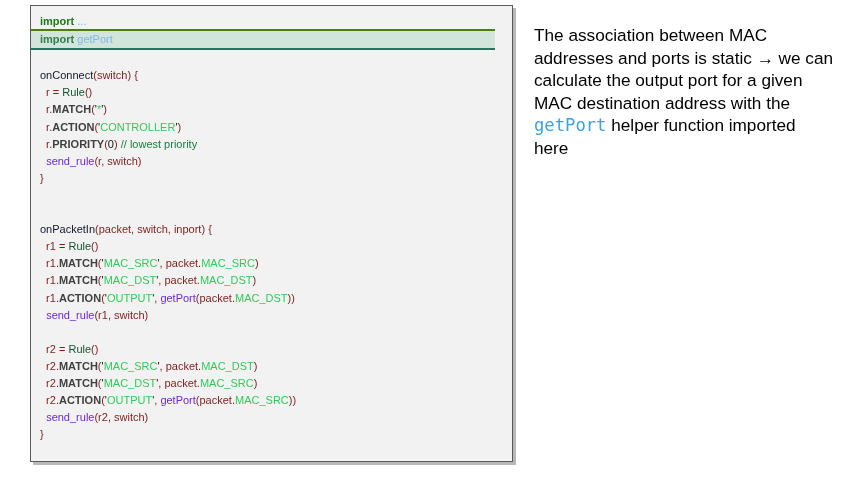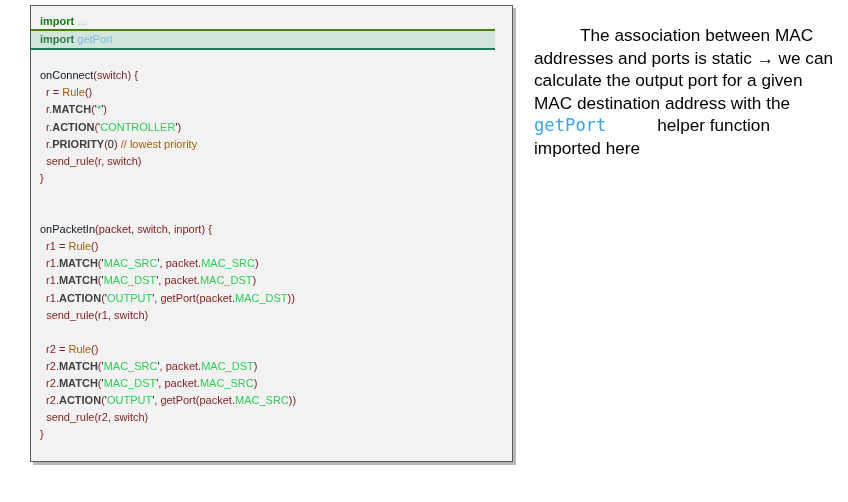--- a/index.html
+++ b/index.html
@@ -58,47 +58,47 @@
     margin-top: -1px;
     box-sizing: content-box;
   }
 
   
   .t-kw        { color: #1a7a1a; font-weight: bold; }
   .t-kw-dim    { color: #2e7d4f; font-weight: bold; }
   .t-ellipsis  { color: #7fb8e8; }
   .t-import-arg{ color: #7fb8e8; }
   .t-func      { color: #0f172a; }
-  .t-class     { color: #a16207; }
-  .t-call      { color: #7f1d1d; }
+  .t-class     { color: #14532d; }
+  .t-call      { color: #6d28d9; }
   .t-method    { color: #404040; font-weight: bold; }
   .t-str       { color: #2ecc5a; }
   .t-str-punct { color: #111111; }
   .t-attr      { color: #2ecc5a; }
   .t-num       { color: #111111; }
-  .t-comment   { color: #a16207; }
+  .t-comment   { color: #15803d; }
   .t-plain     { color: #7f1d1d; }
 
   
   #annotation {
     position: absolute;
     left: 534px;
     top: 24px;
     width: 300px;
     font-family: "Liberation Sans", sans-serif;
     font-size: 17.2px;
     line-height: 22.6px;
     color: #000000;
   }
   #annotation .mono-accent {
     font-family: "DejaVu Sans Mono", "Liberation Mono", monospace;
     color: #3aa3e8;
     font-size: 17.2px;
   }
-  .anno-line { white-space: normal; margin-left: 46px; }
+  .anno-line { white-space: normal; }
 </style>
 </head>
 <body>
 
 <div id="code-panel">
   <div id="code-listing"><div class="code-line"><span class="t-kw">import</span><span class="t-plain"> </span><span class="t-ellipsis">...</span></div><div class="code-line highlight"><span class="t-kw-dim">import</span><span class="t-plain"> </span><span class="t-import-arg">getPort</span></div><div class="code-line blank">&nbsp;</div><div class="code-line"><span class="t-func">onConnect</span><span class="t-plain">(switch) {</span></div><div class="code-line"><span class="t-plain">  r = </span><span class="t-class">Rule</span><span class="t-plain">()</span></div><div class="code-line"><span class="t-plain">  r.</span><span class="t-method">MATCH</span><span class="t-plain">(</span><span class="t-str-punct">'</span><span class="t-str">*</span><span class="t-str-punct">'</span><span class="t-plain">)</span></div><div class="code-line"><span class="t-plain">  r.</span><span class="t-method">ACTION</span><span class="t-plain">(</span><span class="t-str-punct">'</span><span class="t-str">CONTROLLER</span><span class="t-str-punct">'</span><span class="t-plain">)</span></div><div class="code-line"><span class="t-plain">  r.</span><span class="t-method">PRIORITY</span><span class="t-plain">(</span><span class="t-num">0</span><span class="t-plain">) </span><span class="t-comment">// lowest priority</span></div><div class="code-line"><span class="t-plain">  </span><span class="t-call">send_rule</span><span class="t-plain">(r, switch)</span></div><div class="code-line"><span class="t-plain">}</span></div><div class="code-line blank">&nbsp;</div><div class="code-line blank">&nbsp;</div><div class="code-line"><span class="t-func">onPacketIn</span><span class="t-plain">(packet, switch, inport) {</span></div><div class="code-line"><span class="t-plain">  r1 = </span><span class="t-class">Rule</span><span class="t-plain">()</span></div><div class="code-line"><span class="t-plain">  r1.</span><span class="t-method">MATCH</span><span class="t-plain">(</span><span class="t-str-punct">'</span><span class="t-str">MAC_SRC</span><span class="t-str-punct">'</span><span class="t-plain">, packet.</span><span class="t-attr">MAC_SRC</span><span class="t-plain">)</span></div><div class="code-line"><span class="t-plain">  r1.</span><span class="t-method">MATCH</span><span class="t-plain">(</span><span class="t-str-punct">'</span><span class="t-str">MAC_DST</span><span class="t-str-punct">'</span><span class="t-plain">, packet.</span><span class="t-attr">MAC_DST</span><span class="t-plain">)</span></div><div class="code-line"><span class="t-plain">  r1.</span><span class="t-method">ACTION</span><span class="t-plain">(</span><span class="t-str-punct">'</span><span class="t-str">OUTPUT</span><span class="t-str-punct">'</span><span class="t-plain">, </span><span class="t-call">getPort</span><span class="t-plain">(packet.</span><span class="t-attr">MAC_DST</span><span class="t-plain">))</span></div><div class="code-line"><span class="t-plain">  </span><span class="t-call">send_rule</span><span class="t-plain">(r1, switch)</span></div><div class="code-line blank">&nbsp;</div><div class="code-line"><span class="t-plain">  r2 = </span><span class="t-class">Rule</span><span class="t-plain">()</span></div><div class="code-line"><span class="t-plain">  r2.</span><span class="t-method">MATCH</span><span class="t-plain">(</span><span class="t-str-punct">'</span><span class="t-str">MAC_SRC</span><span class="t-str-punct">'</span><span class="t-plain">, packet.</span><span class="t-attr">MAC_DST</span><span class="t-plain">)</span></div><div class="code-line"><span class="t-plain">  r2.</span><span class="t-method">MATCH</span><span class="t-plain">(</span><span class="t-str-punct">'</span><span class="t-str">MAC_DST</span><span class="t-str-punct">'</span><span class="t-plain">, packet.</span><span class="t-attr">MAC_SRC</span><span class="t-plain">)</span></div><div class="code-line"><span class="t-plain">  r2.</span><span class="t-method">ACTION</span><span class="t-plain">(</span><span class="t-str-punct">'</span><span class="t-str">OUTPUT</span><span class="t-str-punct">'</span><span class="t-plain">, </span><span class="t-call">getPort</span><span class="t-plain">(packet.</span><span class="t-attr">MAC_SRC</span><span class="t-plain">))</span></div><div class="code-line"><span class="t-plain">  </span><span class="t-call">send_rule</span><span class="t-plain">(r2, switch)</span></div><div class="code-line"><span class="t-plain">}</span></div></div>
 </div>
 
 <div id="annotation"><span class="anno-line">The association between MAC addresses and ports is static → we can calculate the output port for a given MAC destination address with the </span><span class="mono-accent">getPort</span><span class="anno-line"> helper function imported here</span></div>
 

